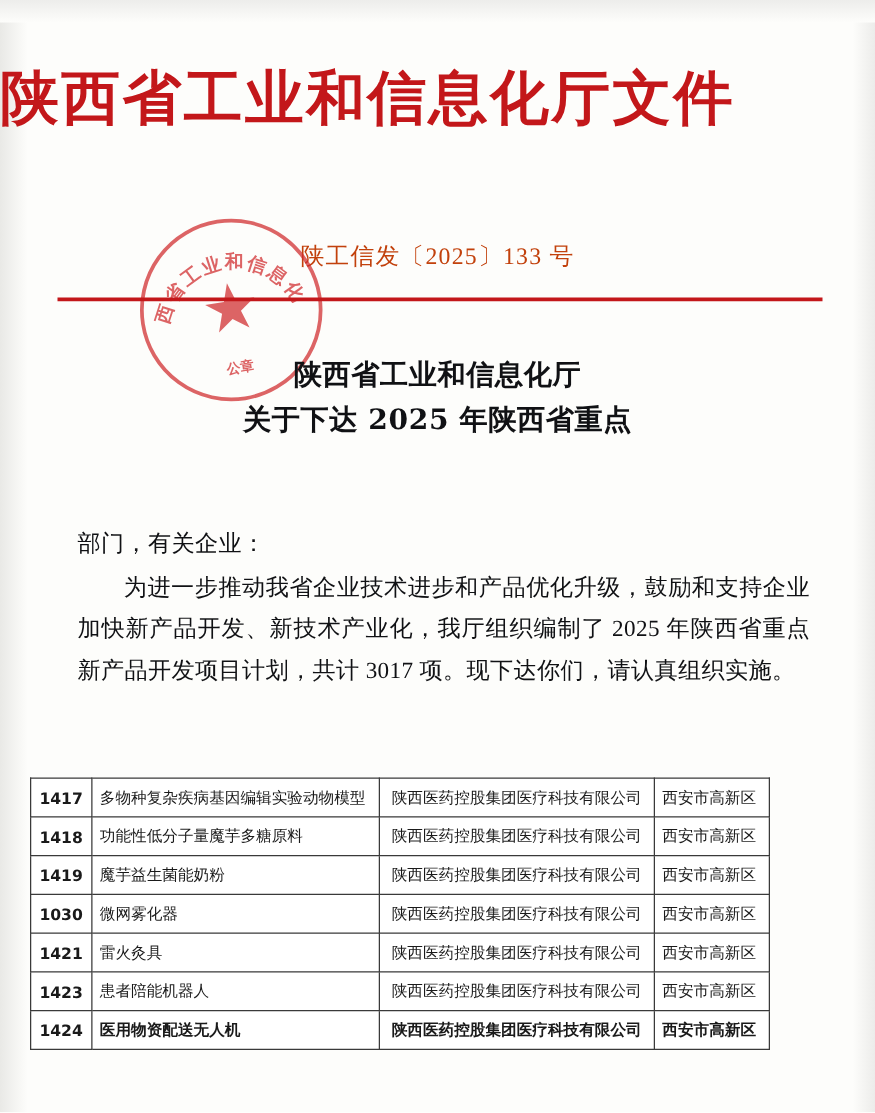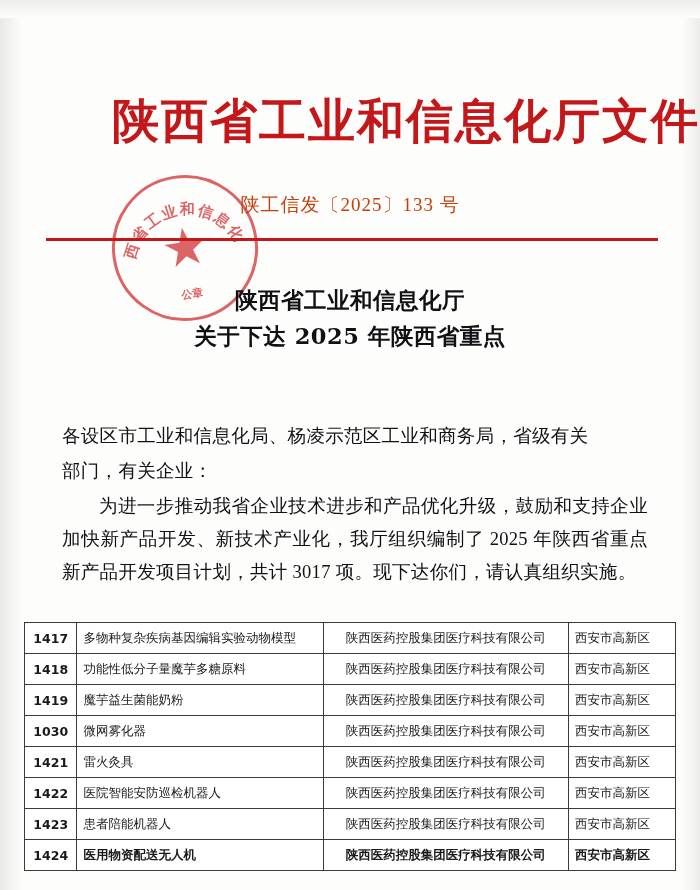--- a/index.html
+++ b/index.html
@@ -40,29 +40,28 @@
     left: 0; right: 0; top: 0;
     height: 18px;
     background: linear-gradient(to bottom, #ededeb 0%, #fdfdfb 100%);
   }
 
   .doc-title {
     position: absolute;
     top: 52px;
     left: 0;
     right: 0;
-    text-align: right;
+    text-align: left;
     color: #c3171a;
-    font-family: Liberation Mono, monospace;
+    font-family: Liberation Sans, sans-serif;
     font-weight: bold;
     font-size: 47px;
     letter-spacing: 2px;
     line-height: 1.1;
     white-space: nowrap;
-    margin-top: 47px;
   }
 
   .doc-number {
     position: absolute;
     top: 192px;
     left: 0;
     right: 0;
     text-align: center;
     font-size: 19px;
     letter-spacing: 1px;
@@ -150,21 +149,21 @@
   }
   .body-block p {
     margin: 0 0 2px 0;
   }
   .indent2 { text-indent: 2em; }
 
   table.listing {
     position: absolute;
     left: 24px;
     top: 622px;
-    width: 652px;
+    width: 592px;
     border-collapse: collapse;
     font-family: "DejaVu Sans", "Liberation Sans", sans-serif;
     font-size: 12.5px;
     color: #1a1a1a;
     background: #fff;
   }
   table.listing td {
     border: 1px solid #3a3a3a;
     height: 30px;
     padding: 0 6px;
@@ -203,21 +202,20 @@
   </div>
 
   <div class="red-rule"></div>
 
   <div class="heading-block">
     <div>陕西省工业和信息化厅</div>
     <div>关于下达 2025 年陕西省重点</div>
   </div>
 
   <div class="body-block">
-    <p>各设区市工业和信息化局、杨凌示范区工业和商务局，省级有关</p>
     <p>部门，有关企业：</p>
     <p class="indent2">为进一步推动我省企业技术进步和产品优化升级，鼓励和支持企业加快新产品开发、新技术产业化，我厅组织编制了 2025 年陕西省重点新产品开发项目计划，共计 3017 项。现下达你们，请认真组织实施。</p>
   </div>
 
   <table class="listing">
     <tbody>
       <tr>
         <td class="col-id">1417</td>
         <td class="col-name">多物种复杂疾病基因编辑实验动物模型</td>
         <td class="col-company">陕西医药控股集团医疗科技有限公司</td>
@@ -241,26 +239,20 @@
         <td class="col-company">陕西医药控股集团医疗科技有限公司</td>
         <td class="col-region">西安市高新区</td>
       </tr>
       <tr>
         <td class="col-id">1421</td>
         <td class="col-name">雷火灸具</td>
         <td class="col-company">陕西医药控股集团医疗科技有限公司</td>
         <td class="col-region">西安市高新区</td>
       </tr>
       <tr>
-        <td class="col-id">1422</td>
-        <td class="col-name">医院智能安防巡检机器人</td>
-        <td class="col-company">陕西医药控股集团医疗科技有限公司</td>
-        <td class="col-region">西安市高新区</td>
-      </tr>
-      <tr>
         <td class="col-id">1423</td>
         <td class="col-name">患者陪能机器人</td>
         <td class="col-company">陕西医药控股集团医疗科技有限公司</td>
         <td class="col-region">西安市高新区</td>
       </tr>
       <tr class="last-row">
         <td class="col-id">1424</td>
         <td class="col-name">医用物资配送无人机</td>
         <td class="col-company">陕西医药控股集团医疗科技有限公司</td>
         <td class="col-region">西安市高新区</td>

